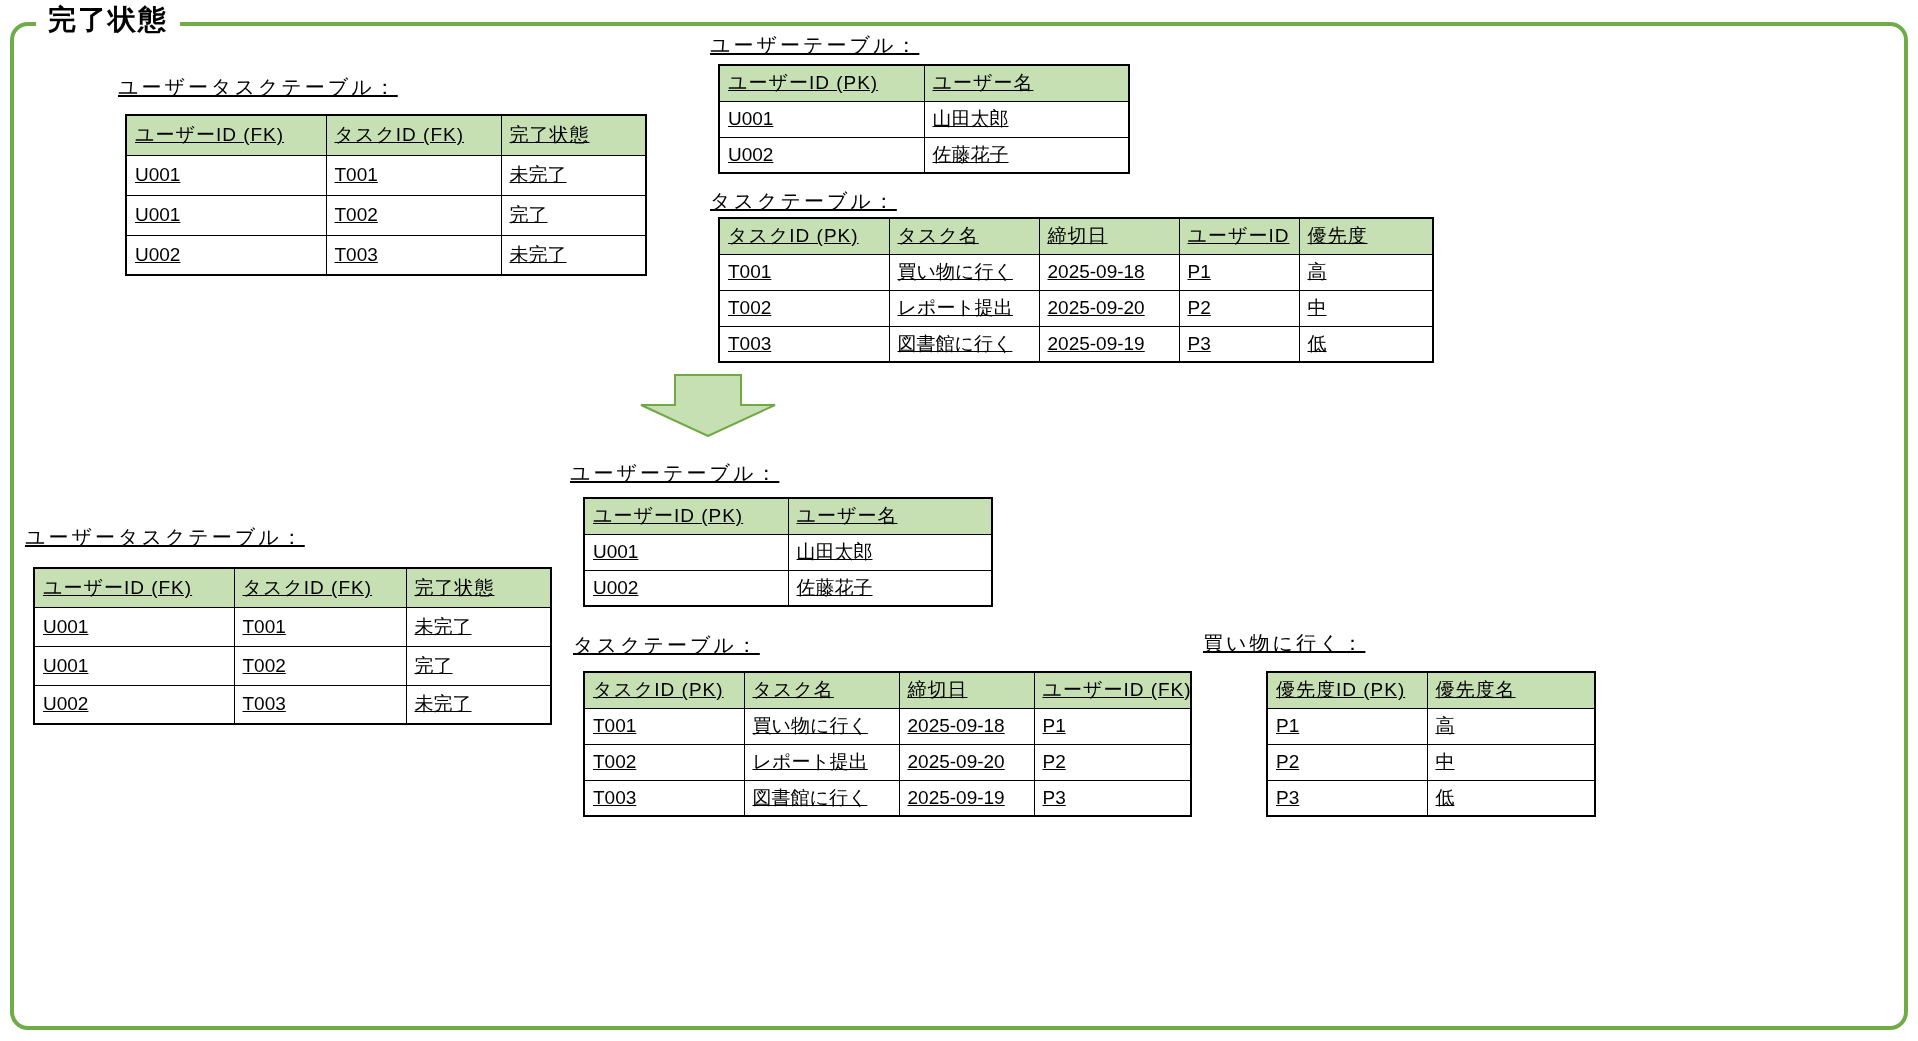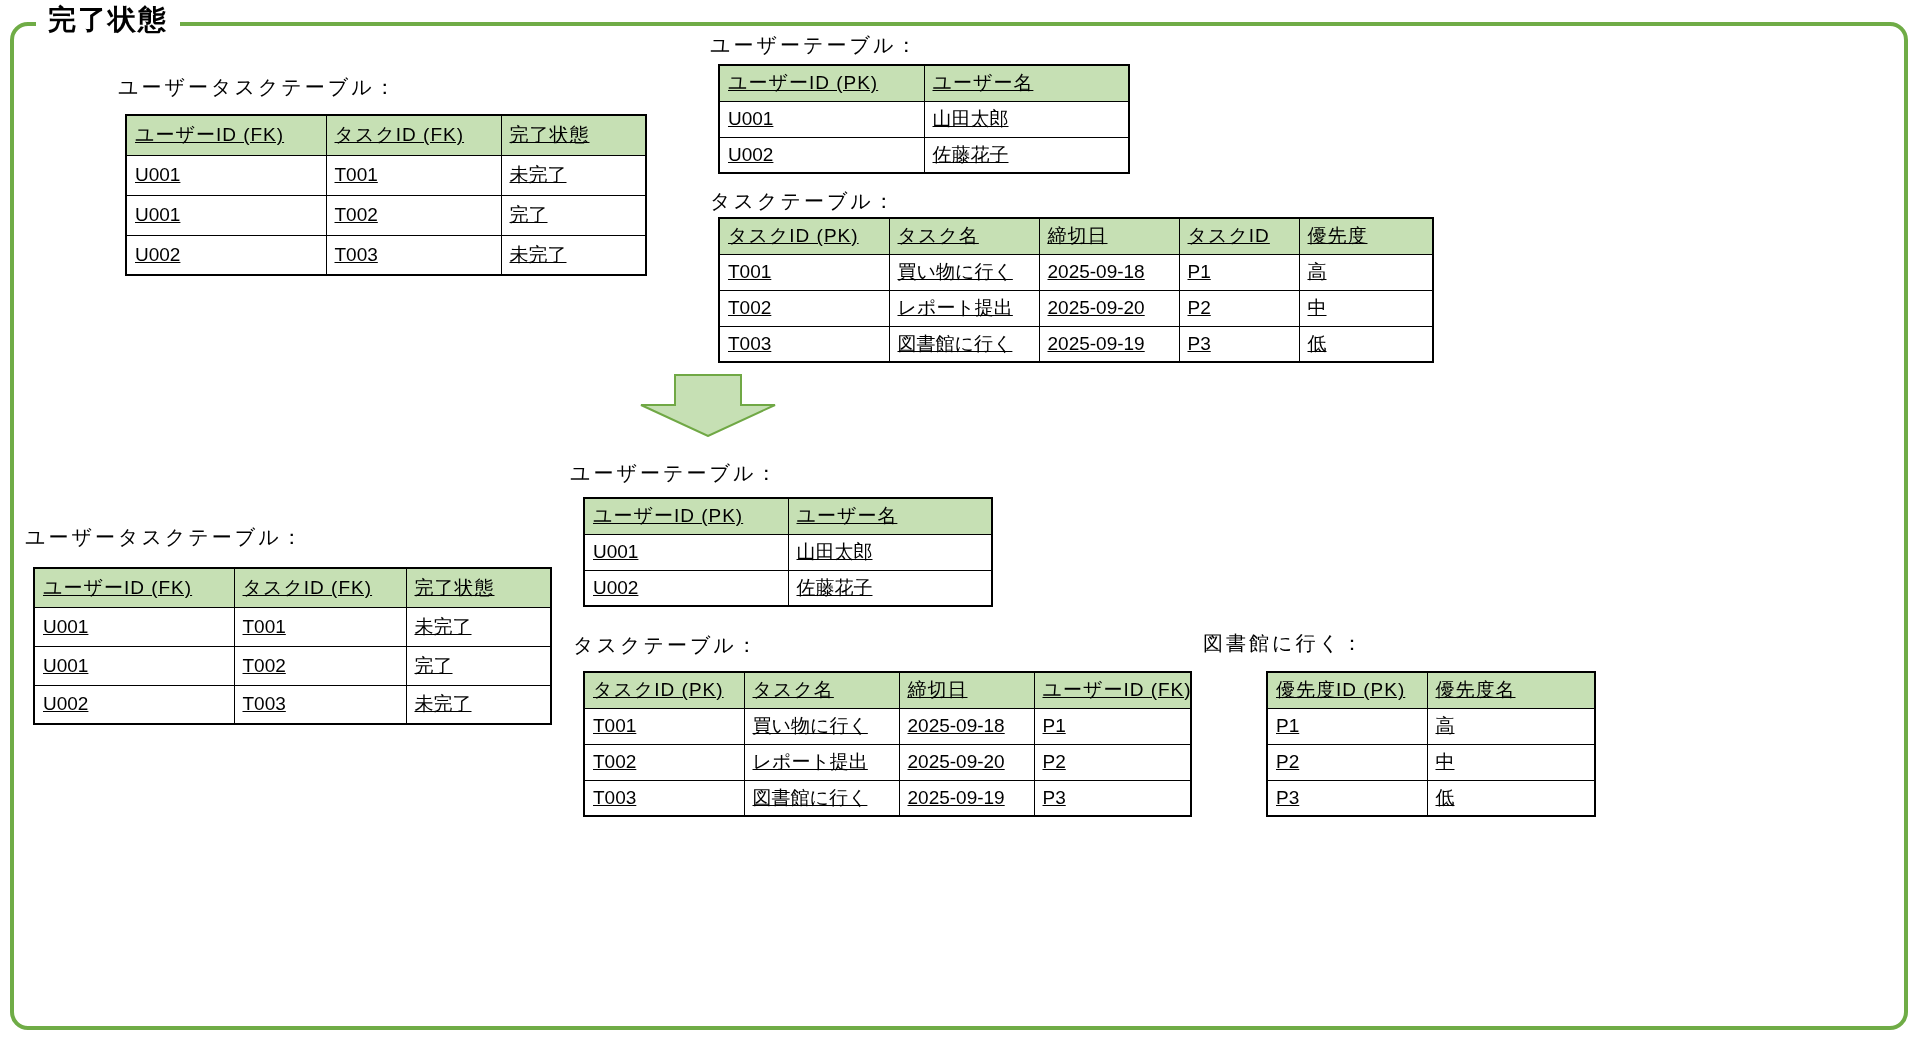--- a/index.html
+++ b/index.html
@@ -20,21 +20,21 @@
     border:4px solid var(--frame-green); border-radius:18px;
     background:transparent;
   }
   .page-title{
     position:absolute; left:36px; top:1px;
     background:#ffffff; padding:0 12px;
     font-size:28px; font-weight:bold; letter-spacing:2px;
   }
 
   .tbl-label{
-    position:absolute; font-size:20px; letter-spacing:3px; white-space:nowrap;
+    position:absolute; font-size:20px; letter-spacing:3px; white-space:nowrap;text-decoration:underline;
   }
 
   table{
     position:absolute; border-collapse:collapse; table-layout:fixed;
     background:#ffffff; border:2px solid var(--table-border);text-decoration:underline;
   }
   th,td{
     border:1.5px solid var(--table-border);
     font-size:19px; font-weight:normal; text-align:left;
     padding:2px 8px; height:36px; white-space:nowrap; overflow:hidden;
@@ -129,21 +129,21 @@
     </tbody>
   </table>
 
 <div class="tbl-label" style="left:710px; top:188px;">タスクテーブル：</div>
 <table class="t3">
     <thead>
       <tr>
         <th>タスクID (PK)</th>
         <th>タスク名</th>
         <th>締切日</th>
-        <th>タスクID</th>
+        <th>ユーザーID</th>
         <th>優先度</th>
       </tr>
     </thead>
     <tbody>
       <tr>
         <td>T001</td>
         <td>買い物に行く</td>
         <td>2025-09-18</td>
         <td>P1</td>
         <td>高</td>
@@ -242,21 +242,21 @@
       </tr>
       <tr>
         <td>T003</td>
         <td>図書館に行く</td>
         <td>2025-09-19</td>
         <td>P3</td>
       </tr>
     </tbody>
   </table>
 
-<div class="tbl-label" style="left:1203px; top:630px;">図書館に行く：</div>
+<div class="tbl-label" style="left:1203px; top:630px;">買い物に行く：</div>
 <table class="t7">
     <thead>
       <tr>
         <th>優先度ID (PK)</th>
         <th>優先度名</th>
       </tr>
     </thead>
     <tbody>
       <tr>
         <td>P1</td>

